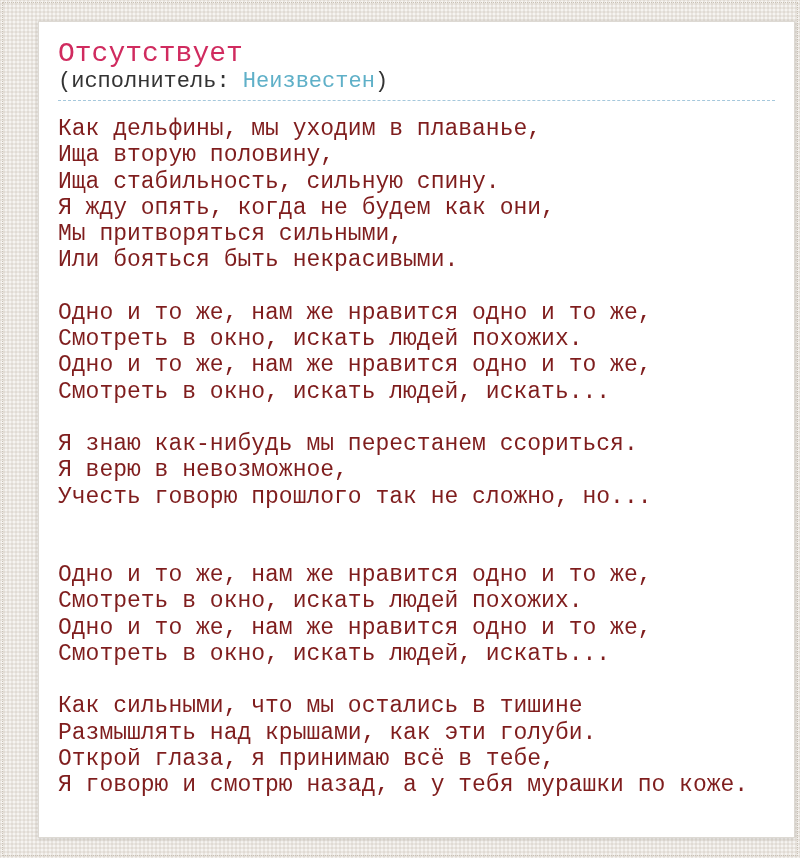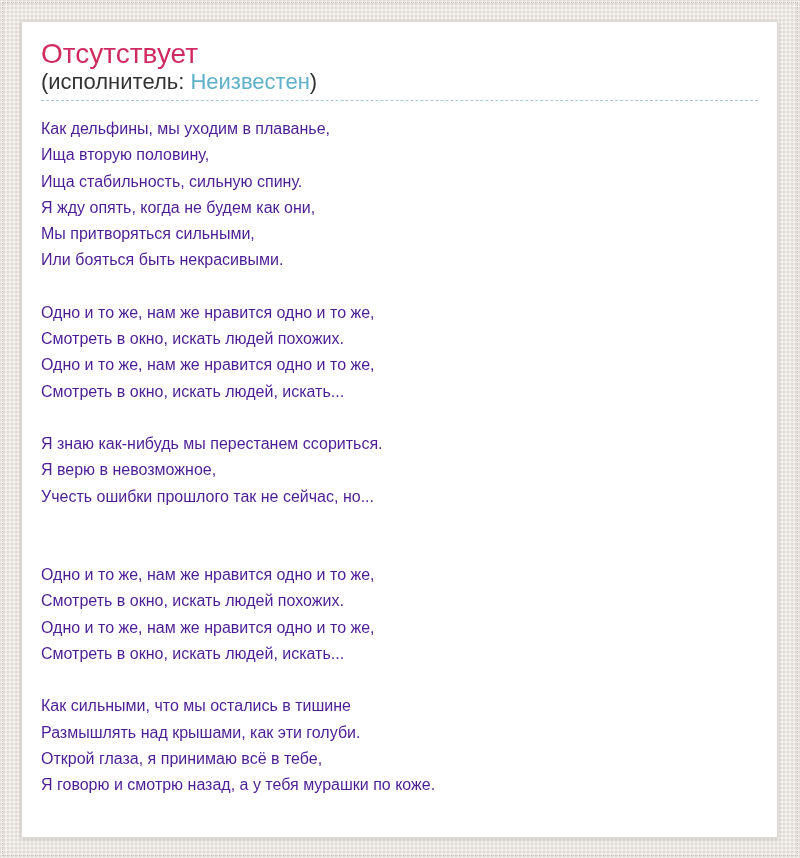--- a/index.html
+++ b/index.html
@@ -20,29 +20,30 @@
     position: relative;
   }
   .page-edge {
     position: absolute;
     inset: 2px;
     border: 1px dotted #c9c1b5;
     pointer-events: none;
   }
   .card {
     position: absolute;
-    left: 21px;
+    left: 38px;
     top: 21px;
     width: 757px;
     height: 817px;
     background: #ffffff;
     border: 1px solid #ddd9d3;
     box-shadow: 0 1px 4px rgba(0,0,0,0.14);
     box-sizing: border-box;
     padding: 16px 19px 0 19px;
+    font-family: Liberation Mono, monospace;
   }
   .song-title {
     margin: 0;
     font-size: 28px;
     line-height: 32px;
     font-weight: normal;
     color: #d02b5f;
   }
   .artist-line {
     font-size: 22px;
@@ -51,40 +52,40 @@
     padding-bottom: 7px;
     border-bottom: 1px dashed #a5c8dc;
   }
   .artist-link {
     color: #5fb0c8;
     text-decoration: none;
     cursor: pointer;
   }
   .lyrics {
     margin-top: 15px;
-    font-size: 16px;
+    font-size: 23px;
     line-height: 26.3px;
-    color: #4c1d95;
+    color: #7f1d1d;
   }
   .lyrics p {
     margin: 0 0 26px 0;
   }
 </style>
 </head>
 <body>
 
 <div class="page-edge"></div>
 
 <div class="card">
   <h1 class="song-title">Отсутствует</h1>
 
   <div class="artist-line">
     <span>(исполнитель: </span><a class="artist-link">Неизвестен</a><span>)</span>
   </div>
 
   <div class="lyrics">
       <p><span>Как дельфины, мы уходим в плаванье,</span><br><span>Ища вторую половину,</span><br><span>Ища стабильность, сильную спину.</span><br><span>Я жду опять, когда не будем как они,</span><br><span>Мы притворяться сильными,</span><br><span>Или бояться быть некрасивыми.</span></p>
       <p><span>Одно и то же, нам же нравится одно и то же,</span><br><span>Смотреть в окно, искать людей похожих.</span><br><span>Одно и то же, нам же нравится одно и то же,</span><br><span>Смотреть в окно, искать людей, искать...</span></p>
-      <p><span>Я знаю как-нибудь мы перестанем ссориться.</span><br><span>Я верю в невозможное,</span><br><span>Учесть ошибки прошлого так не сейчас, но...</span><br><br></p>
+      <p><span>Я знаю как-нибудь мы перестанем ссориться.</span><br><span>Я верю в невозможное,</span><br><span>Учесть говорю прошлого так не сложно, но...</span><br><br></p>
       <p><span>Одно и то же, нам же нравится одно и то же,</span><br><span>Смотреть в окно, искать людей похожих.</span><br><span>Одно и то же, нам же нравится одно и то же,</span><br><span>Смотреть в окно, искать людей, искать...</span></p>
       <p><span>Как сильными, что мы остались в тишине</span><br><span>Размышлять над крышами, как эти голуби.</span><br><span>Открой глаза, я принимаю всё в тебе,</span><br><span>Я говорю и смотрю назад, а у тебя мурашки по коже.</span></p>
     </div>
 </div>
 
 </body></html>

